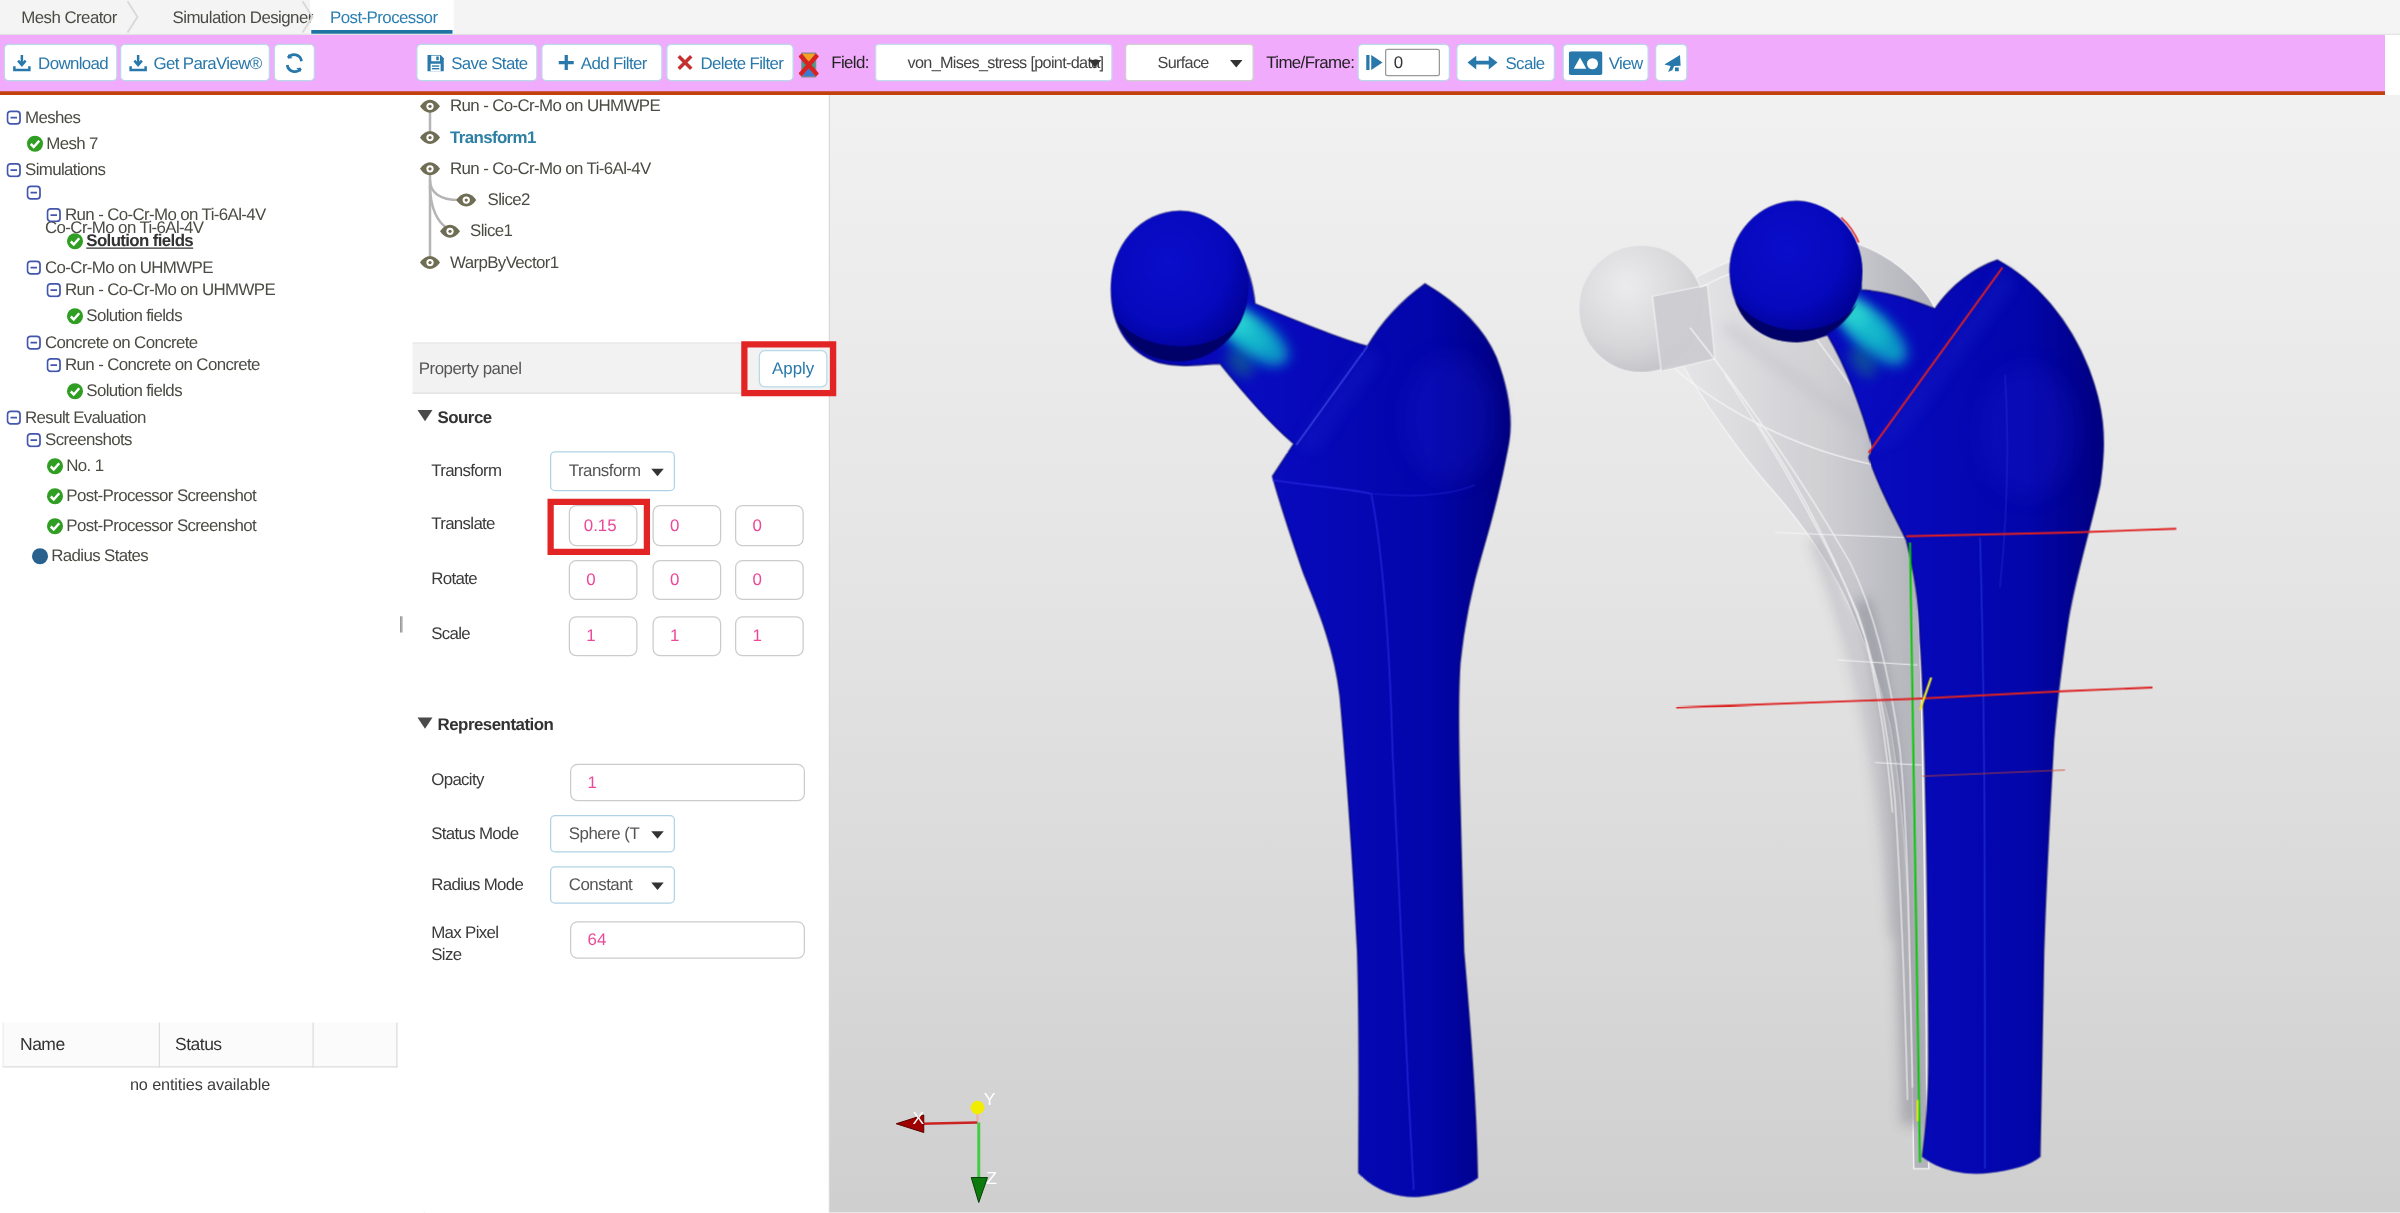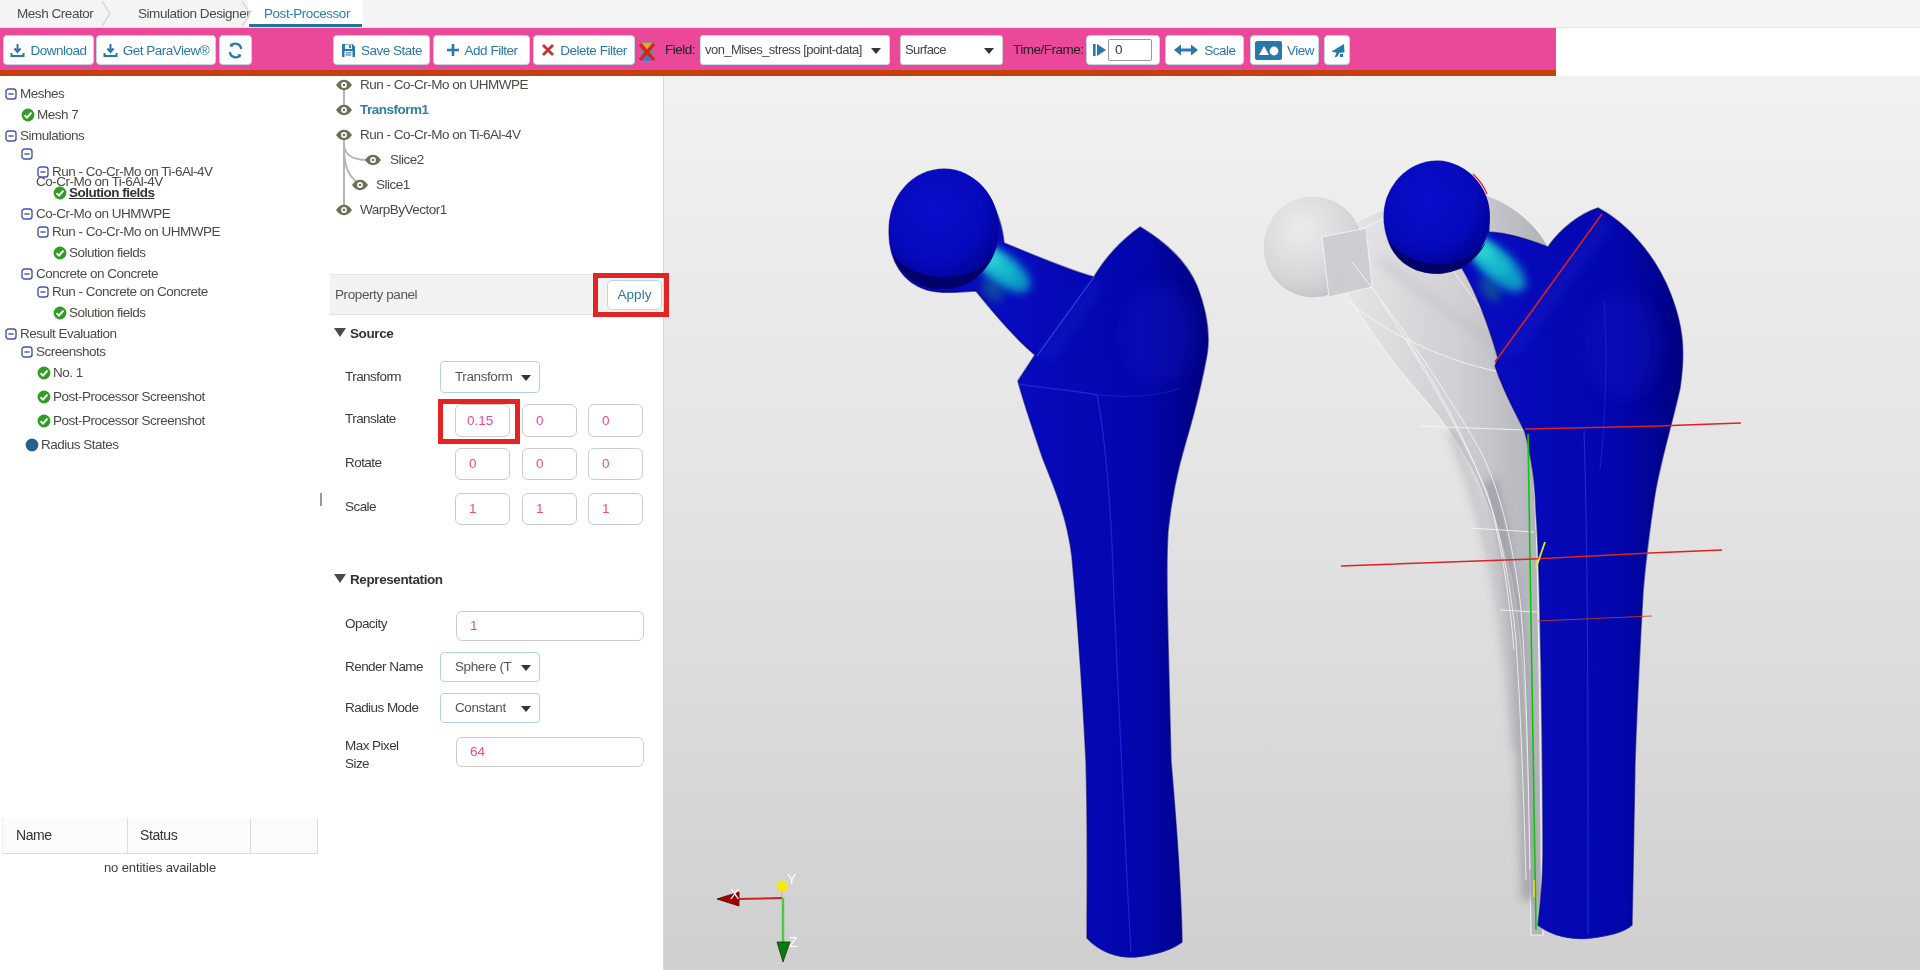--- a/index.html
+++ b/index.html
@@ -7,31 +7,31 @@
   font-family:"Liberation Sans", sans-serif; }
 .abs { position:absolute; }
 #tabbar { position:absolute; left:0; top:0; width:1920px; height:28px;
   background:#f4f4f4; border-bottom:1px solid #e3e3e3; }
 .tab { position:absolute; top:0; height:27px; line-height:27px; font-size:13.5px;
   letter-spacing:-0.45px; color:#4b4b44; }
 #activetab { position:absolute; left:248px; top:0; width:115px; height:27px;
   background:#fff; }
 #tabline { position:absolute; left:249px; top:24px; width:113px; height:3px;
   background:#1f74a4; }
-#toolbar { position:absolute; left:0; top:28px; width:1556px; height:48px;
-  background:#ec4899; border-bottom:6px solid #c2410c; }
+#toolbar { position:absolute; left:0; top:28px; width:1908px; height:48px;
+  background:#f0abfc; border-bottom:3px solid #c2410c; }
 .btn { position:absolute; top:7px; height:30px; border:1px solid #b9d8e8;
   border-radius:4px; color:#2878ab; font-size:13.5px; letter-spacing:-0.5px;
   background:#fff; white-space:nowrap;
   display:flex; align-items:center; justify-content:center; gap:5px; }
 .tlabel { position:absolute; top:7px; height:30px; line-height:30px;
   font-size:13.5px; letter-spacing:-0.5px; color:#222; }
 .dd { position:absolute; top:7px; height:30px; border:1px solid #c3dcea;
   border-radius:3px; background:#fff; color:#444; font-size:13px;
-  letter-spacing:-0.55px; line-height:28px; padding-left:4px;
+  letter-spacing:-0.55px; line-height:28px; padding-left:25px;
   padding-right:22px; white-space:nowrap; overflow:hidden; }
 .caret { position:absolute; right:8px; top:12px; width:0; height:0;
   border-left:5px solid transparent; border-right:5px solid transparent;
   border-top:6px solid #333; }
 #leftpanel { position:absolute; left:0; top:76px; width:340px; height:894px;
   background:#fff; border-right:1px solid #d0d0d0; }
 .trow { position:absolute; height:20px; font-size:13.5px; letter-spacing:-0.5px;
   color:#4b4b43; line-height:20px; white-space:nowrap; }
 .ticon { position:absolute; }
 #midpanel { position:absolute; left:330px; top:76px; width:334px; height:894px;
@@ -311,21 +311,21 @@
   <div class="inp" style="left:125px;top:417px;width:55px;height:32px;line-height:30px;">1</div>
   <div class="inp" style="left:192px;top:417px;width:55px;height:32px;line-height:30px;">1</div>
   <div class="inp" style="left:258px;top:417px;width:55px;height:32px;line-height:30px;">1</div>
 
   <div class="tri" style="left:4px;top:498px;"></div>
   <span class="shead" style="left:20px;top:495px;">Representation</span>
 
   <span class="plabel" style="left:15px;top:539px;">Opacity</span>
   <div class="inp" style="left:126px;top:535px;width:188px;height:30px;line-height:28px;">1</div>
 
-  <span class="plabel" style="left:15px;top:582px;">Render Name</span>
+  <span class="plabel" style="left:15px;top:582px;">Status Mode</span>
   <div class="bluedd" style="left:110px;top:576px;width:100px;height:30px;line-height:28px;padding-left:14px;">Sphere (T<span class="caret" style="top:12px;"></span></div>
 
   <span class="plabel" style="left:15px;top:623px;">Radius Mode</span>
   <div class="bluedd" style="left:110px;top:617px;width:100px;height:30px;line-height:28px;padding-left:14px;">Constant<span class="caret" style="top:12px;"></span></div>
 
   <span class="plabel" style="left:15px;top:661px;">Max Pixel<br>Size</span>
   <div class="inp" style="left:126px;top:661px;width:188px;height:30px;line-height:28px;">64</div>
 </div>
 
 <div id="viewport">

